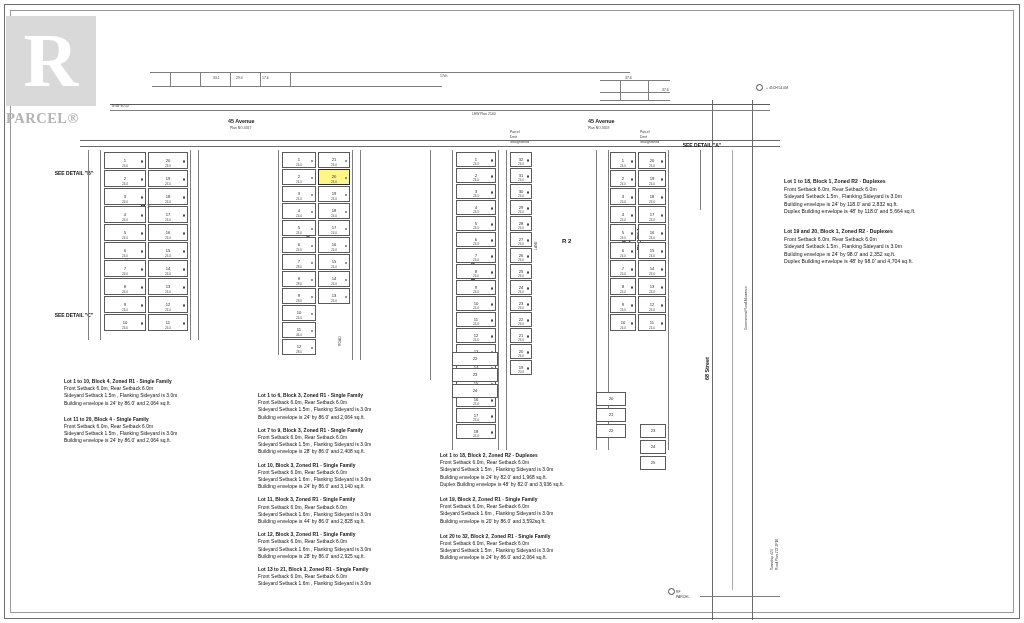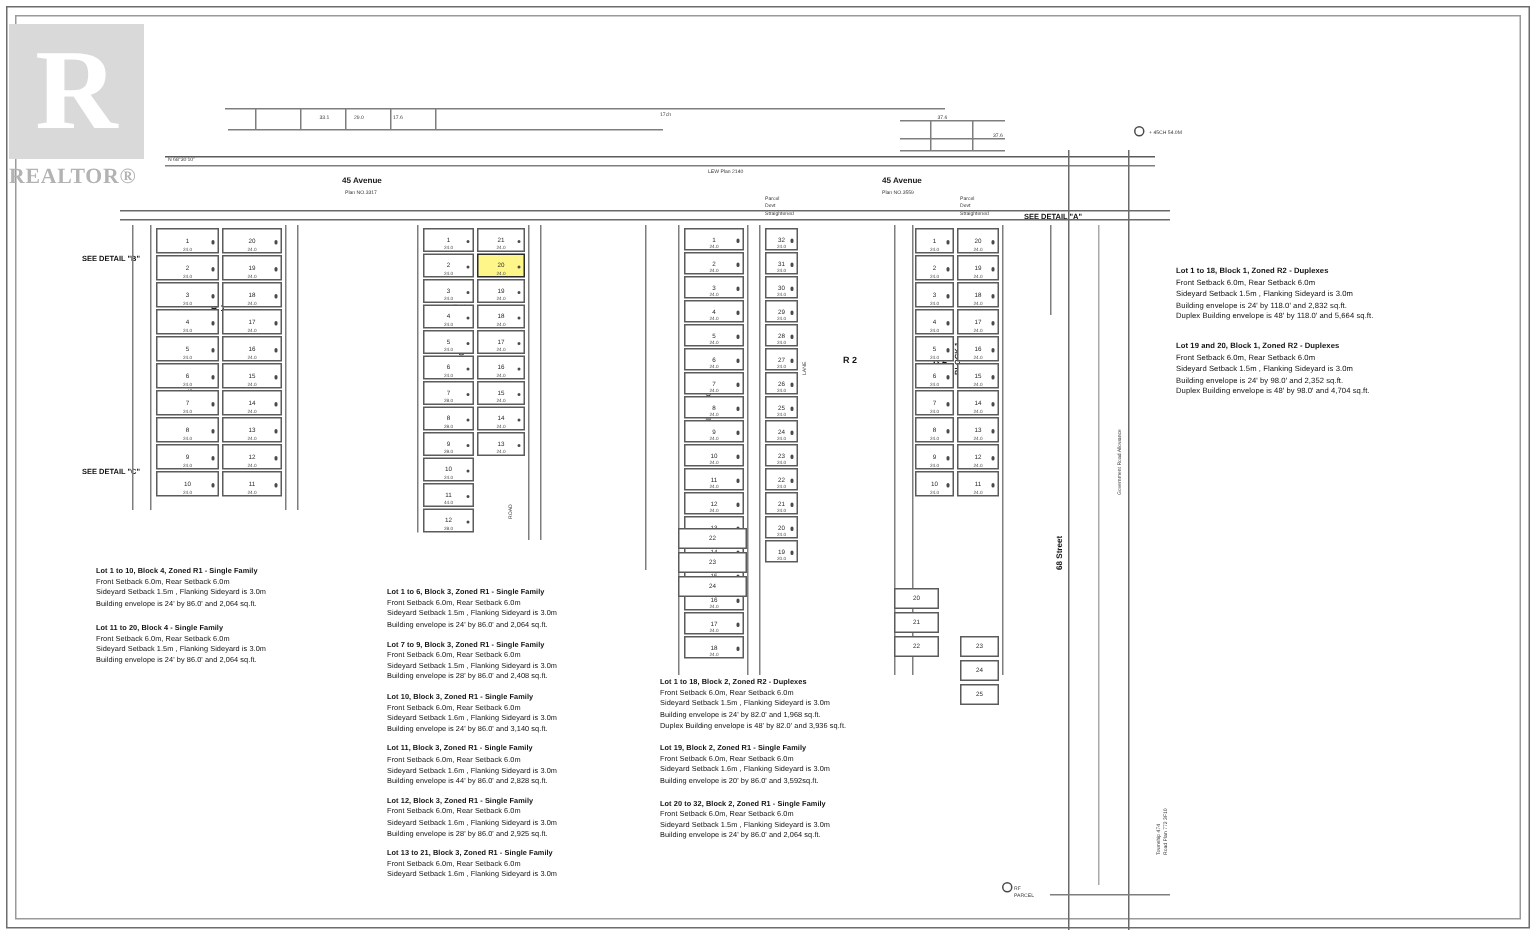--- a/index.html
+++ b/index.html
@@ -163,21 +163,21 @@
 </head>
 <body>
 
 <div id="plan-root">
 
   <div class="sheet-border"></div>
   <div class="sheet-border-inner"></div>
 
   <div id="watermark">
     <div class="wm-box">R</div>
-    <div class="wm-text">REALTOR®</div>
+    <div class="wm-text">PARCEL®</div>
   </div>
 
   <div class="ln h" style="left:110px; top:104px; width:660px; background:#5b5b5b;"></div>
   <div class="ln h thin" style="left:110px; top:110px; width:660px;"></div>
   <div class="ln h thin" style="left:150px; top:72px; width:480px;"></div>
   <div class="ln h thin" style="left:152px; top:86px; width:290px;"></div>
   <div class="ln h thin" style="left:600px; top:80px; width:70px;"></div>
   <div class="ln h thin" style="left:600px; top:92px; width:70px;"></div>
   <div class="ln h thin" style="left:600px; top:100px; width:70px;"></div>
 

